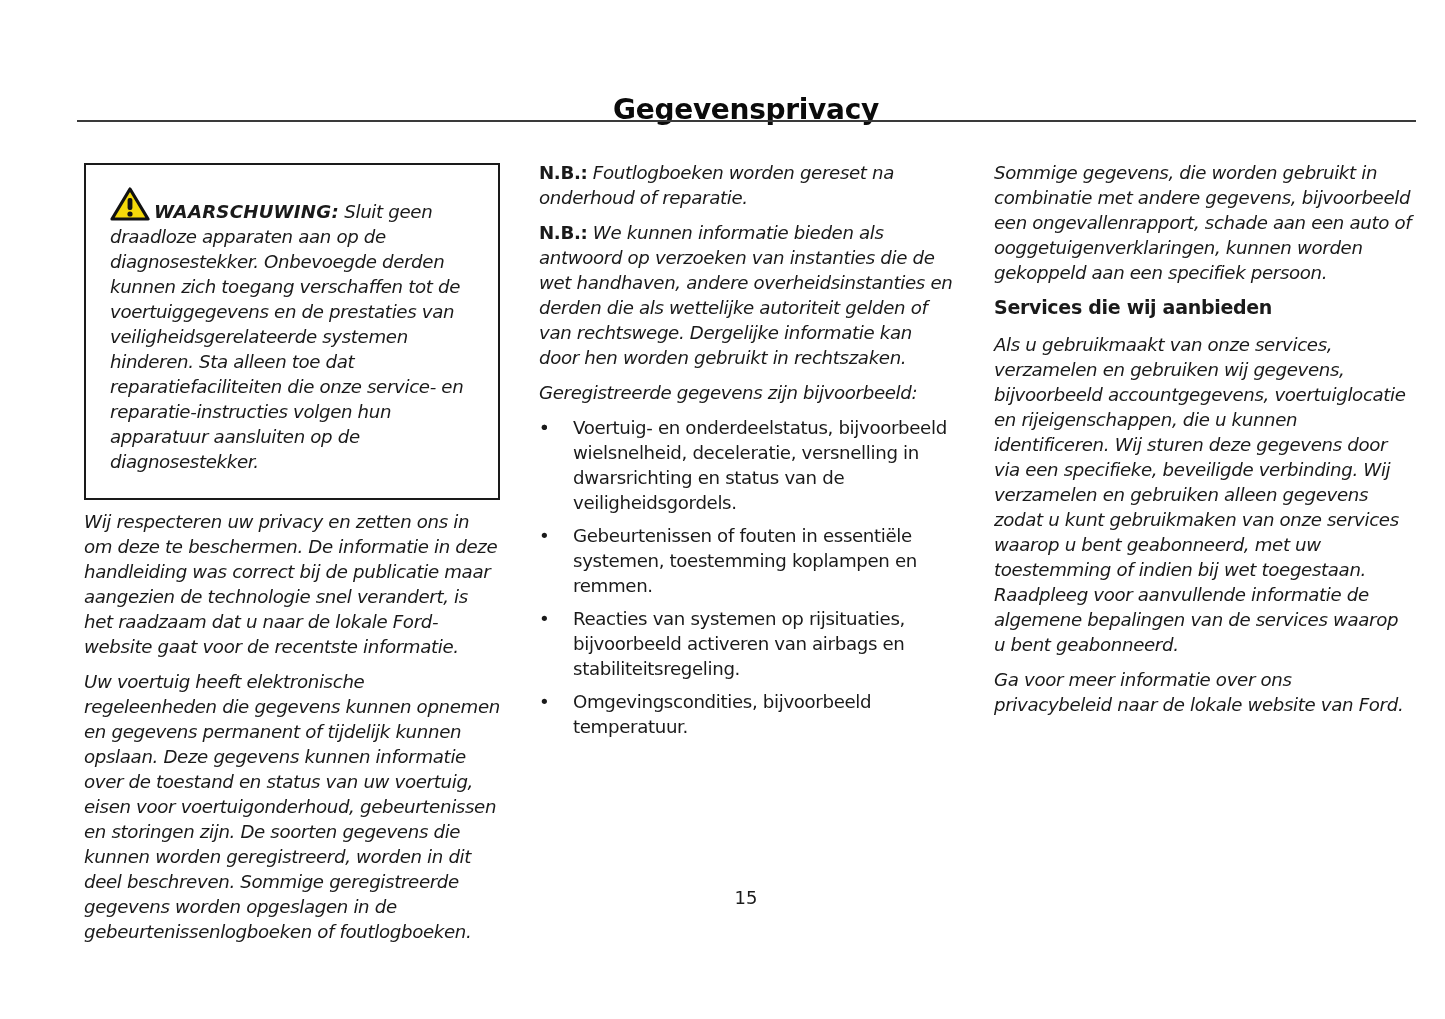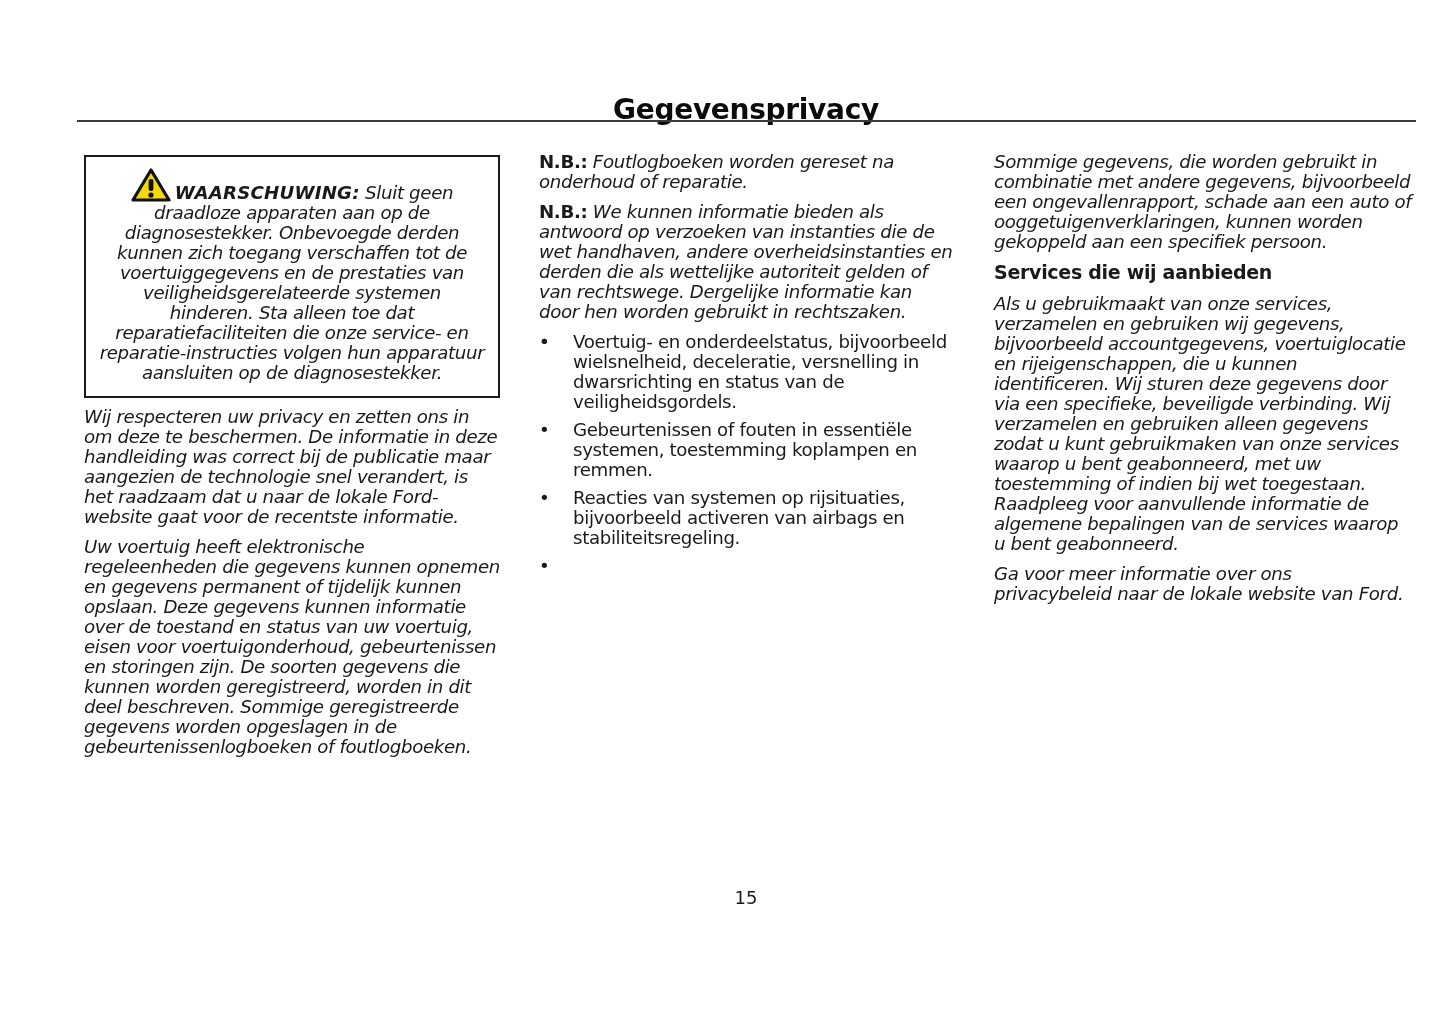--- a/index.html
+++ b/index.html
@@ -13,35 +13,35 @@
       text-align: center;
       font-family: "DejaVu Sans", sans-serif;
       font-weight: bold; font-size: 28px; letter-spacing: -0.3px;
       color: #0b0b0b;
     }
     .title-rule {
       position: absolute; top: 120px; left: 77px; width: 1339px; height: 0;
       border-top: 2px solid #3a3a3a;
     }
     .col {
-      position: absolute; top: 152px;
-      font-size: 18.2px; line-height: 20px; letter-spacing: -0.35px;
+      position: absolute; top: 160px;
+      font-size: 18.2px; line-height: 25px; letter-spacing: -0.35px;
     }
     .col1 { left: 84px; width: 416px; }
     .col2 { left: 539px; width: 418px; }
     .col3 { left: 994px; width: 420px; }
     p { margin: 0 0 10px 0; font-style: italic; }
     .warning-box {
       border: 2px solid #1a1a1a;
       padding: 6px 8px 8px 8px;
       margin-bottom: 12px;
       position: relative;
       top: 3px;
     }
-    .warning-box p { margin: 5px; text-align: center; }
+    .warning-box p { margin: 16px; }
     .warn-icon {
       display: inline-block; width: 40px; height: 34px;
       vertical-align: -3px; margin-right: 4px;
     }
     .warn-label { font-weight: bold; letter-spacing: 0.2px; }
     .nb-label { font-weight: bold; font-style: normal; }
     .italic { font-style: italic; }
     ul.bullets { list-style: none; margin: 0; padding: 0; }
     ul.bullets li {
       position: relative; padding-left: 34px; margin-bottom: 8px;
@@ -76,26 +76,27 @@
       </span><span class="warn-label">WAARSCHUWING:</span><span> Sluit geen draadloze apparaten aan op de diagnosestekker. Onbevoegde derden kunnen zich toegang verschaffen tot de voertuiggegevens en de prestaties van veiligheidsgerelateerde systemen hinderen. Sta alleen toe dat reparatiefaciliteiten die onze service- en reparatie-instructies volgen hun apparatuur aansluiten op de diagnosestekker.</span>
     </p>
   </div>
   <p>Wij respecteren uw privacy en zetten ons in om deze te beschermen. De informatie in deze handleiding was correct bij de publicatie maar aangezien de technologie snel verandert, is het raadzaam dat u naar de lokale Ford-website gaat voor de recentste informatie.</p>
   <p>Uw voertuig heeft elektronische regeleenheden die gegevens kunnen opnemen en gegevens permanent of tijdelijk kunnen opslaan. Deze gegevens kunnen informatie over de toestand en status van uw voertuig, eisen voor voertuigonderhoud, gebeurtenissen en storingen zijn. De soorten gegevens die kunnen worden geregistreerd, worden in dit deel beschreven. Sommige geregistreerde gegevens worden opgeslagen in de gebeurtenissenlogboeken of foutlogboeken.</p>
 </div>
 
 <div class="col col2">
   <p class="italic"><span class="nb-label">N.B.:</span><span> Foutlogboeken worden gereset na onderhoud of reparatie.</span></p>
   <p class="italic"><span class="nb-label">N.B.:</span><span> We kunnen informatie bieden als antwoord op verzoeken van instanties die de wet handhaven, andere overheidsinstanties en derden die als wettelijke autoriteit gelden of van rechtswege. Dergelijke informatie kan door hen worden gebruikt in rechtszaken.</span></p>
+  <p>Geregistreerde gegevens zijn bijvoorbeeld:</p>
   <ul class="bullets">
     <li><span class="bullet">•</span></li>
     <li><span class="bullet">•</span><span>Voertuig- en onderdeelstatus, bijvoorbeeld wielsnelheid, deceleratie, versnelling in dwarsrichting en status van de veiligheidsgordels.</span></li>
     <li><span class="bullet">•</span><span>Gebeurtenissen of fouten in essentiële systemen, toestemming koplampen en remmen.</span></li>
     <li><span class="bullet">•</span><span>Reacties van systemen op rijsituaties, bijvoorbeeld activeren van airbags en stabiliteitsregeling.</span></li>
-    <li><span class="bullet">•</span></li>
+    <li><span class="bullet">•</span><span>Omgevingscondities, bijvoorbeeld temperatuur.</span></li>
   </ul>
 </div>
 
 <div class="col col3">
   <p>Sommige gegevens, die worden gebruikt in combinatie met andere gegevens, bijvoorbeeld een ongevallenrapport, schade aan een auto of ooggetuigenverklaringen, kunnen worden gekoppeld aan een specifiek persoon.</p>
   <h2 class="section-heading">Services die wij aanbieden</h2>
   <p>Als u gebruikmaakt van onze services, verzamelen en gebruiken wij gegevens, bijvoorbeeld accountgegevens, voertuiglocatie en rijeigenschappen, die u kunnen identificeren. Wij sturen deze gegevens door via een specifieke, beveiligde verbinding. Wij verzamelen en gebruiken alleen gegevens zodat u kunt gebruikmaken van onze services waarop u bent geabonneerd, met uw toestemming of indien bij wet toegestaan. Raadpleeg voor aanvullende informatie de algemene bepalingen van de services waarop u bent geabonneerd.</p>
   <p>Ga voor meer informatie over ons privacybeleid naar de lokale website van Ford.</p>
 </div>
 

